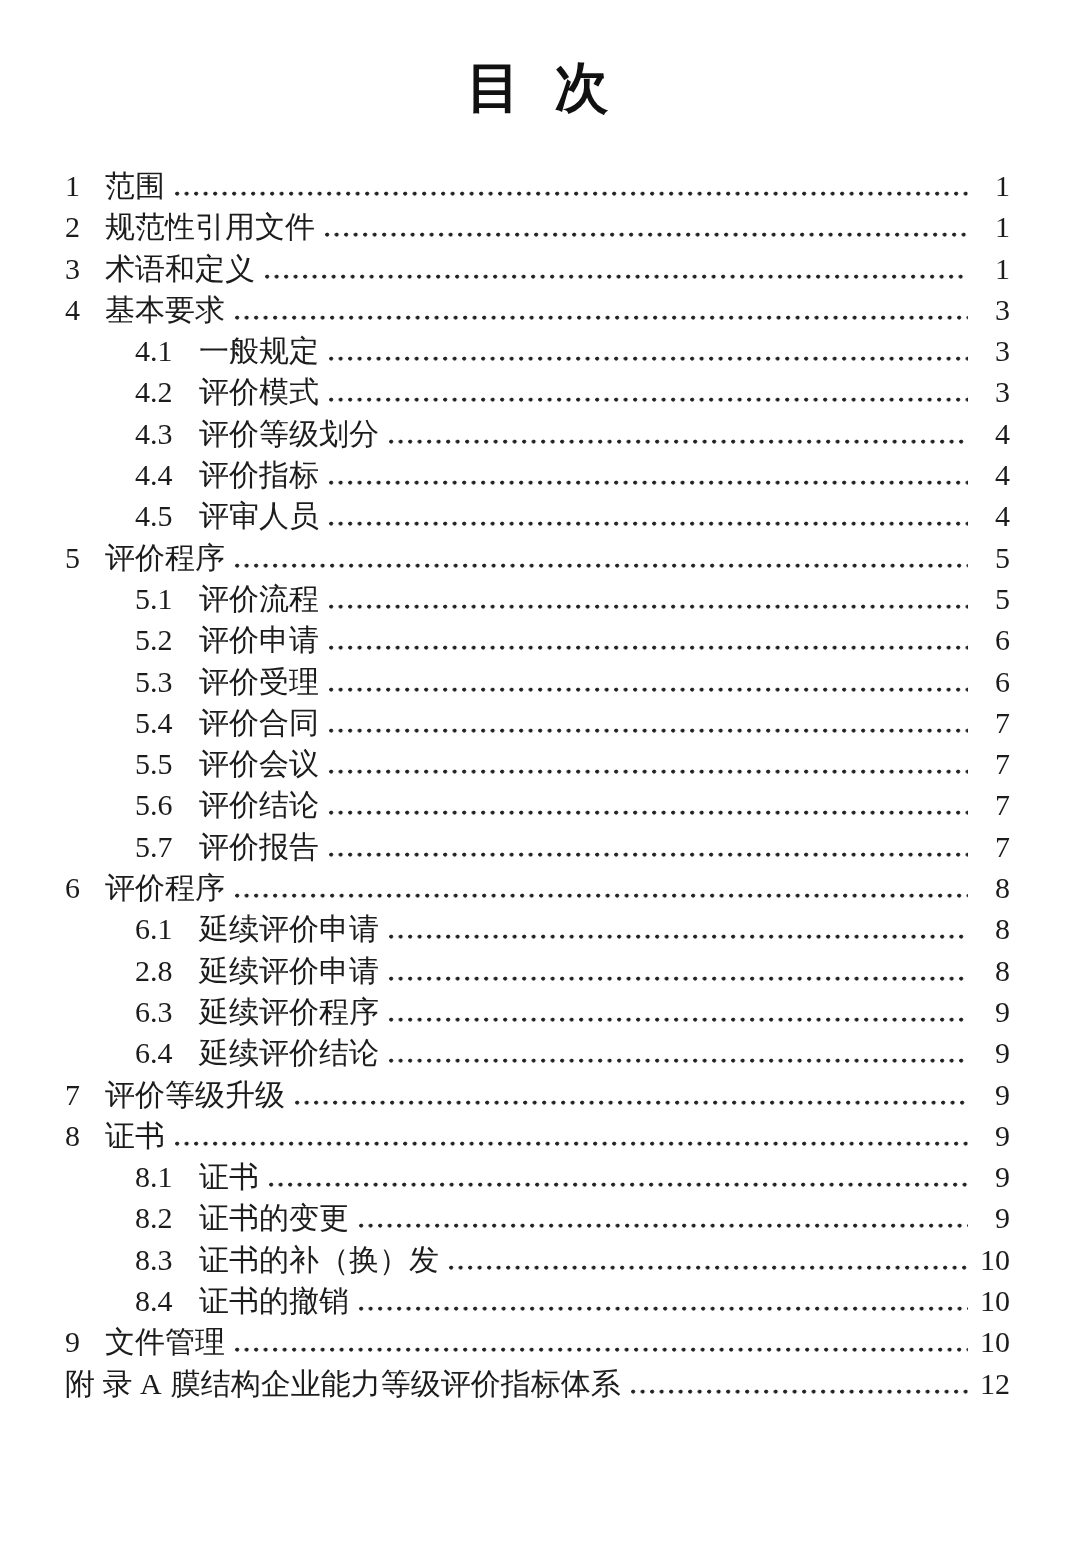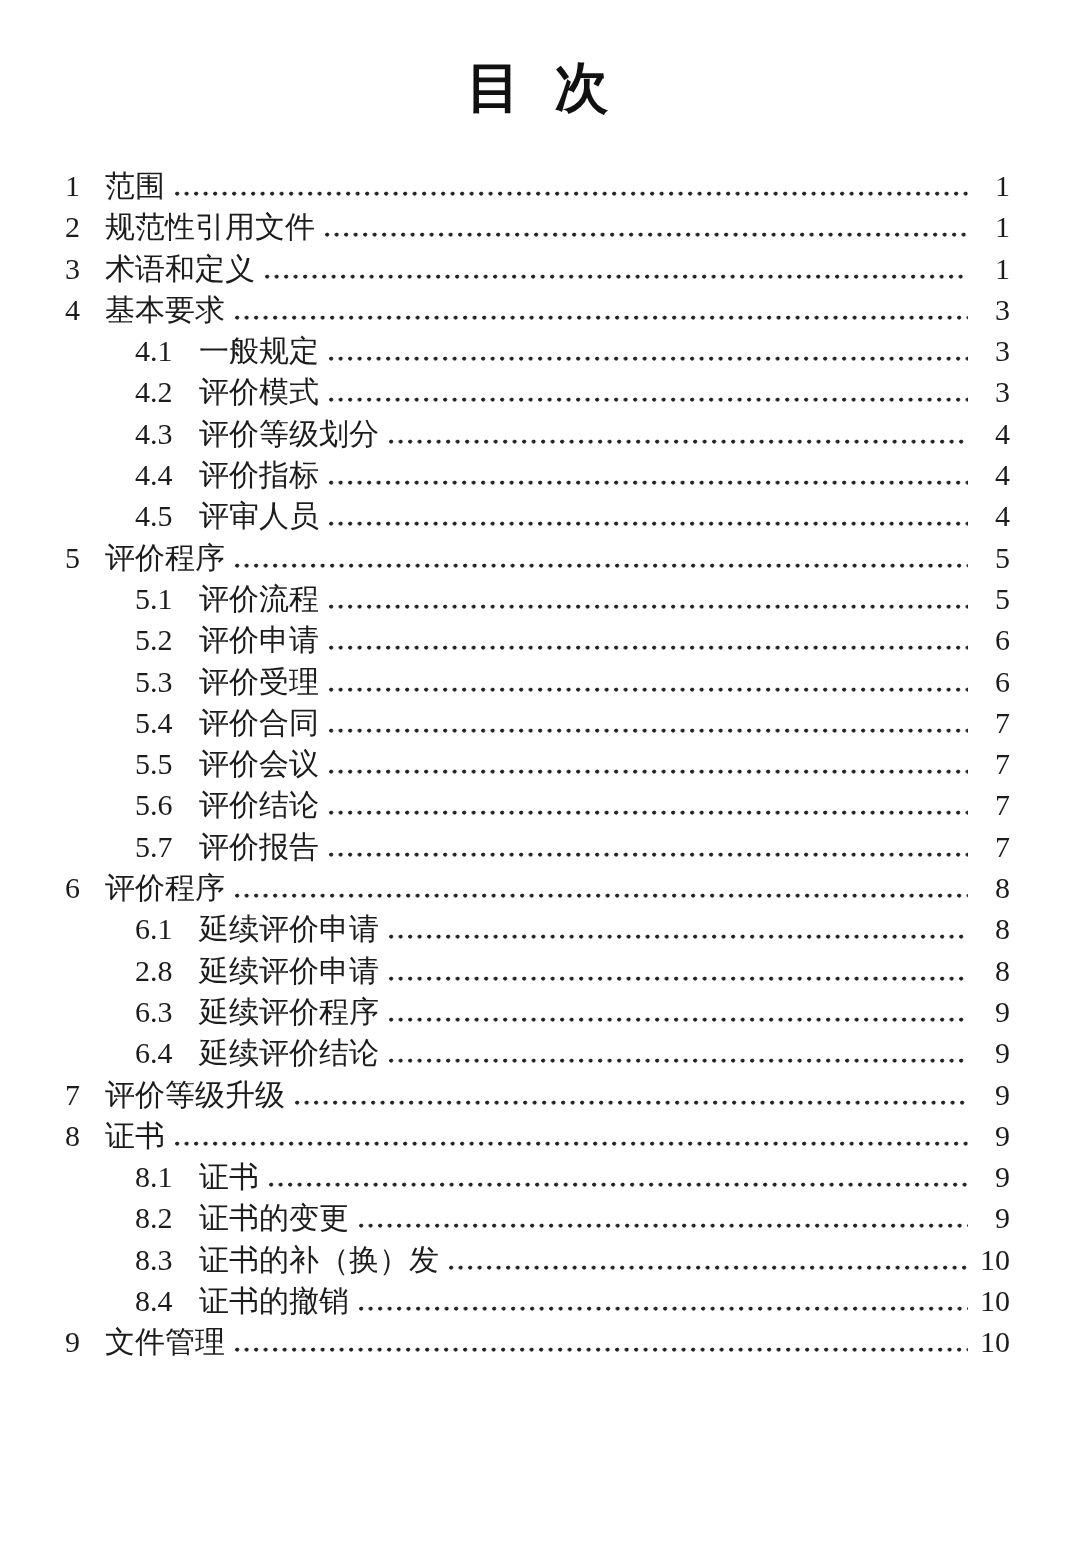--- a/index.html
+++ b/index.html
@@ -262,16 +262,22 @@
     <span class="page-num">10</span>
   </div>
 
   <div class="toc-row level-1">
     <span class="num">9</span>
     <span class="label">文件管理</span>
     <span class="leader"></span>
     <span class="page-num">10</span>
   </div>
 
+  <div class="toc-row level-app">
+    <span class="num">附 录 A</span>
+    <span class="label">膜结构企业能力等级评价指标体系</span>
+    <span class="leader"></span>
+    <span class="page-num">12</span>
+  </div>
 
 
 </div>
 </div>
 
 </body></html>

